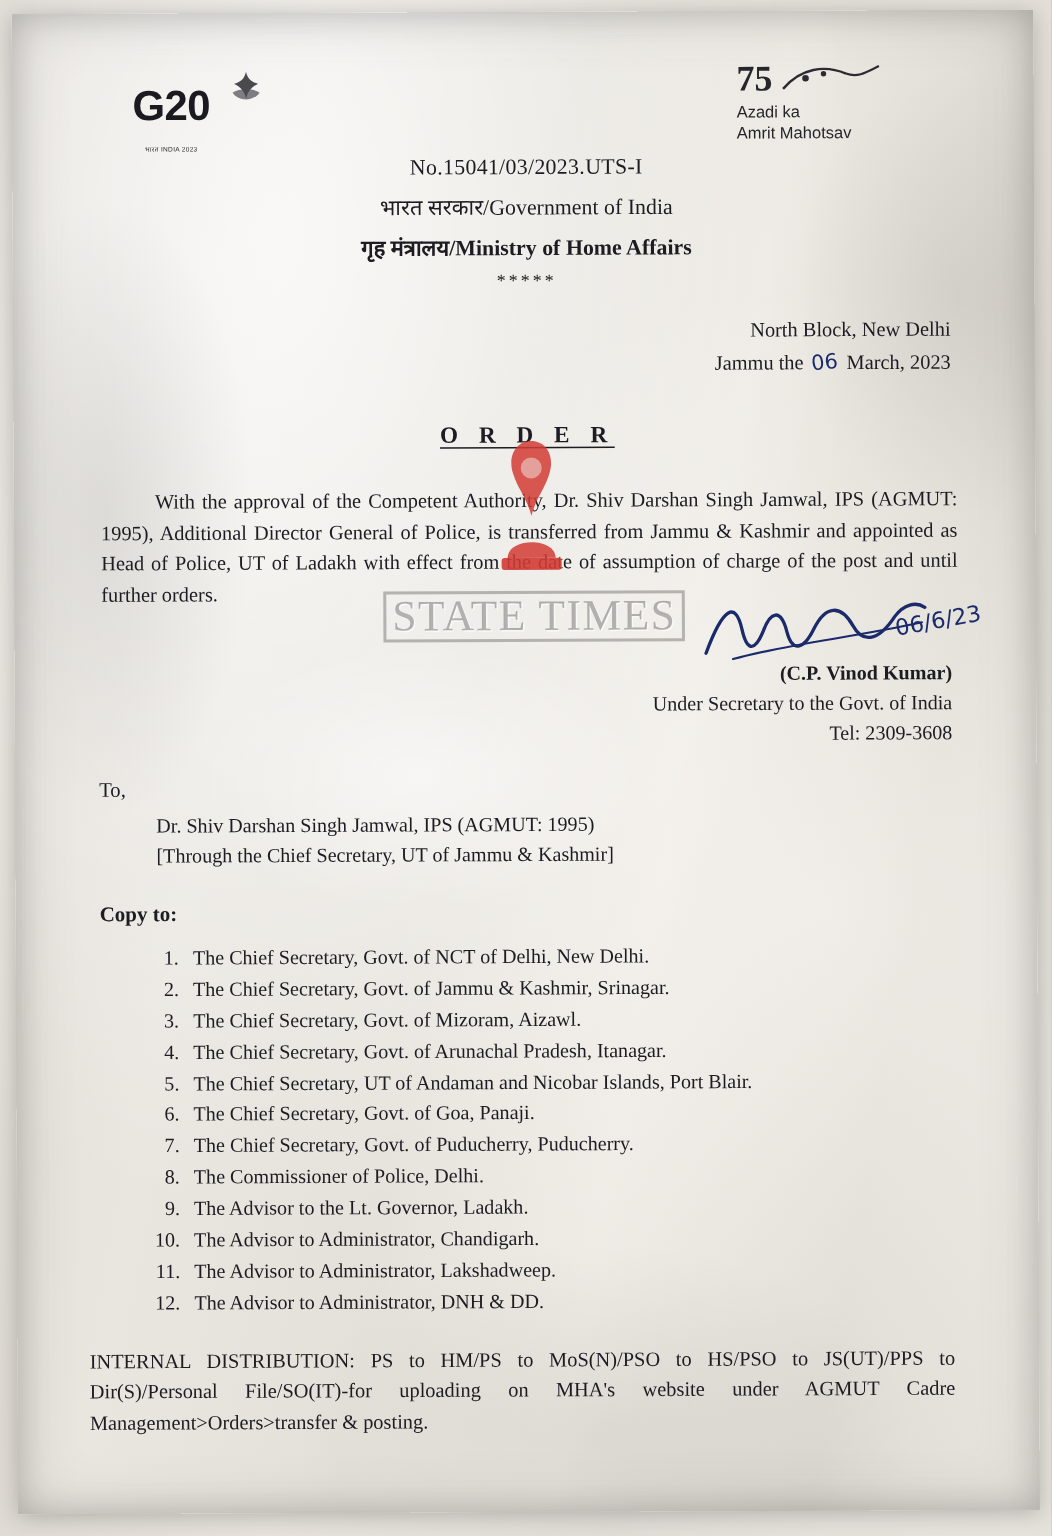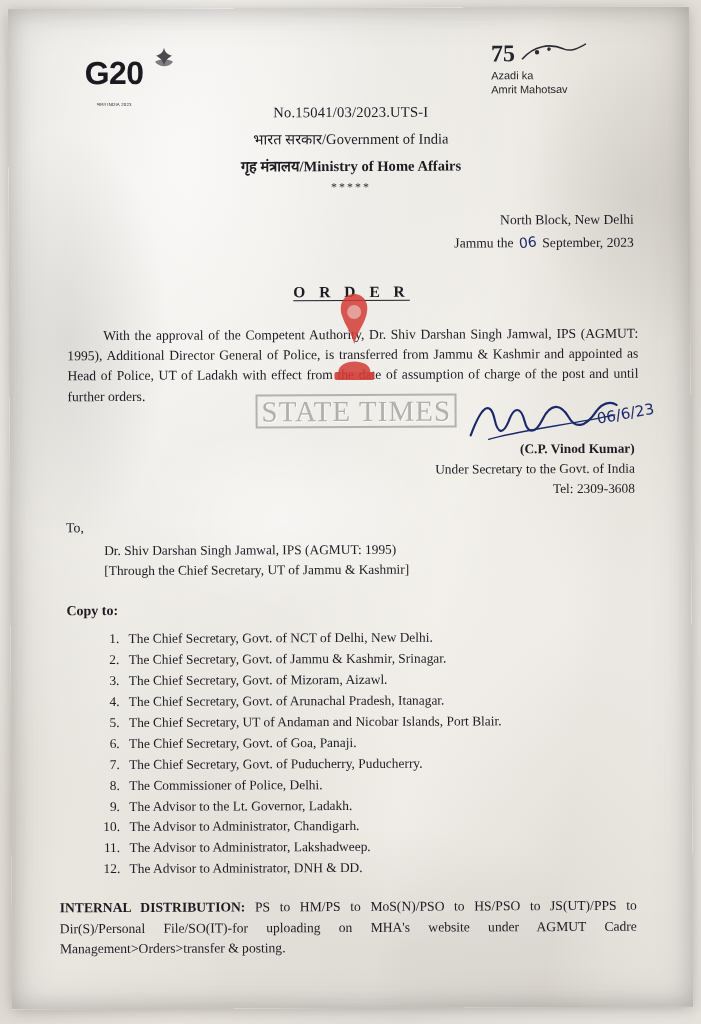--- a/index.html
+++ b/index.html
@@ -71,21 +71,21 @@
   }
   .g20 {
     position: absolute;
     left: 24px;
     top: 16px;
     width: 96px;
     text-align: center;
   }
   .g20-main {
     font-family: "Liberation Sans", sans-serif;
-    font-size: 32px;
+    font-size: 28px;
     font-weight: bold;
     letter-spacing: -0.5px;
     color: #1a1a20;
     position: relative;
     display: inline-block;
   }
   .g20-lotus {
     position: absolute;
     right: -14px;
     top: -5px;
@@ -234,21 +234,21 @@
   }
   ol.copy-list li { padding-left: 6px; }
 
   .internal {
     margin-top: 18px;
     padding: 0 26px 0 14px;
     font-size: 13.6px;
     line-height: 1.5;
     text-align: justify;
   }
-  .internal .hdr { font-weight: bold; }
+  .internal .hdr { font-weight: normal; }
 
   
   #statetimes {
     position: absolute;
     left: 246px;
     top: 386px;
     font-family: "Liberation Serif", serif;
     font-size: 29px;
     letter-spacing: 1px;
     color: rgba(120,118,116,0.55);
@@ -314,21 +314,21 @@
       <div class="center ref-no">No.15041/03/2023.UTS-I</div>
       <div class="center govt-line">भारत सरकार/Government of India</div>
       <div class="center ministry-line">गृह मंत्रालय/Ministry of Home Affairs</div>
       <div class="center stars">*****</div>
 
       <div class="place-block">
         <div>North Block, New Delhi</div>
         <div class="dated-line">
           <span>Jammu the</span>
           <span class="date-hand">06</span>
-          <span>September, 2023</span>
+          <span>March, 2023</span>
         </div>
       </div>
 
       <div class="order-title">O R D E R</div>
 
       <div class="body-para">
         <span class="indent"></span><span>With the approval of the Competent Authority, Dr. Shiv Darshan Singh Jamwal, IPS (AGMUT: 1995), Additional Director General of Police, is transferred from Jammu &amp; Kashmir and appointed as Head of Police, UT of Ladakh with effect from the date of assumption of charge of the post and until further orders.</span>
       </div>
 
       <div class="sig-block">

